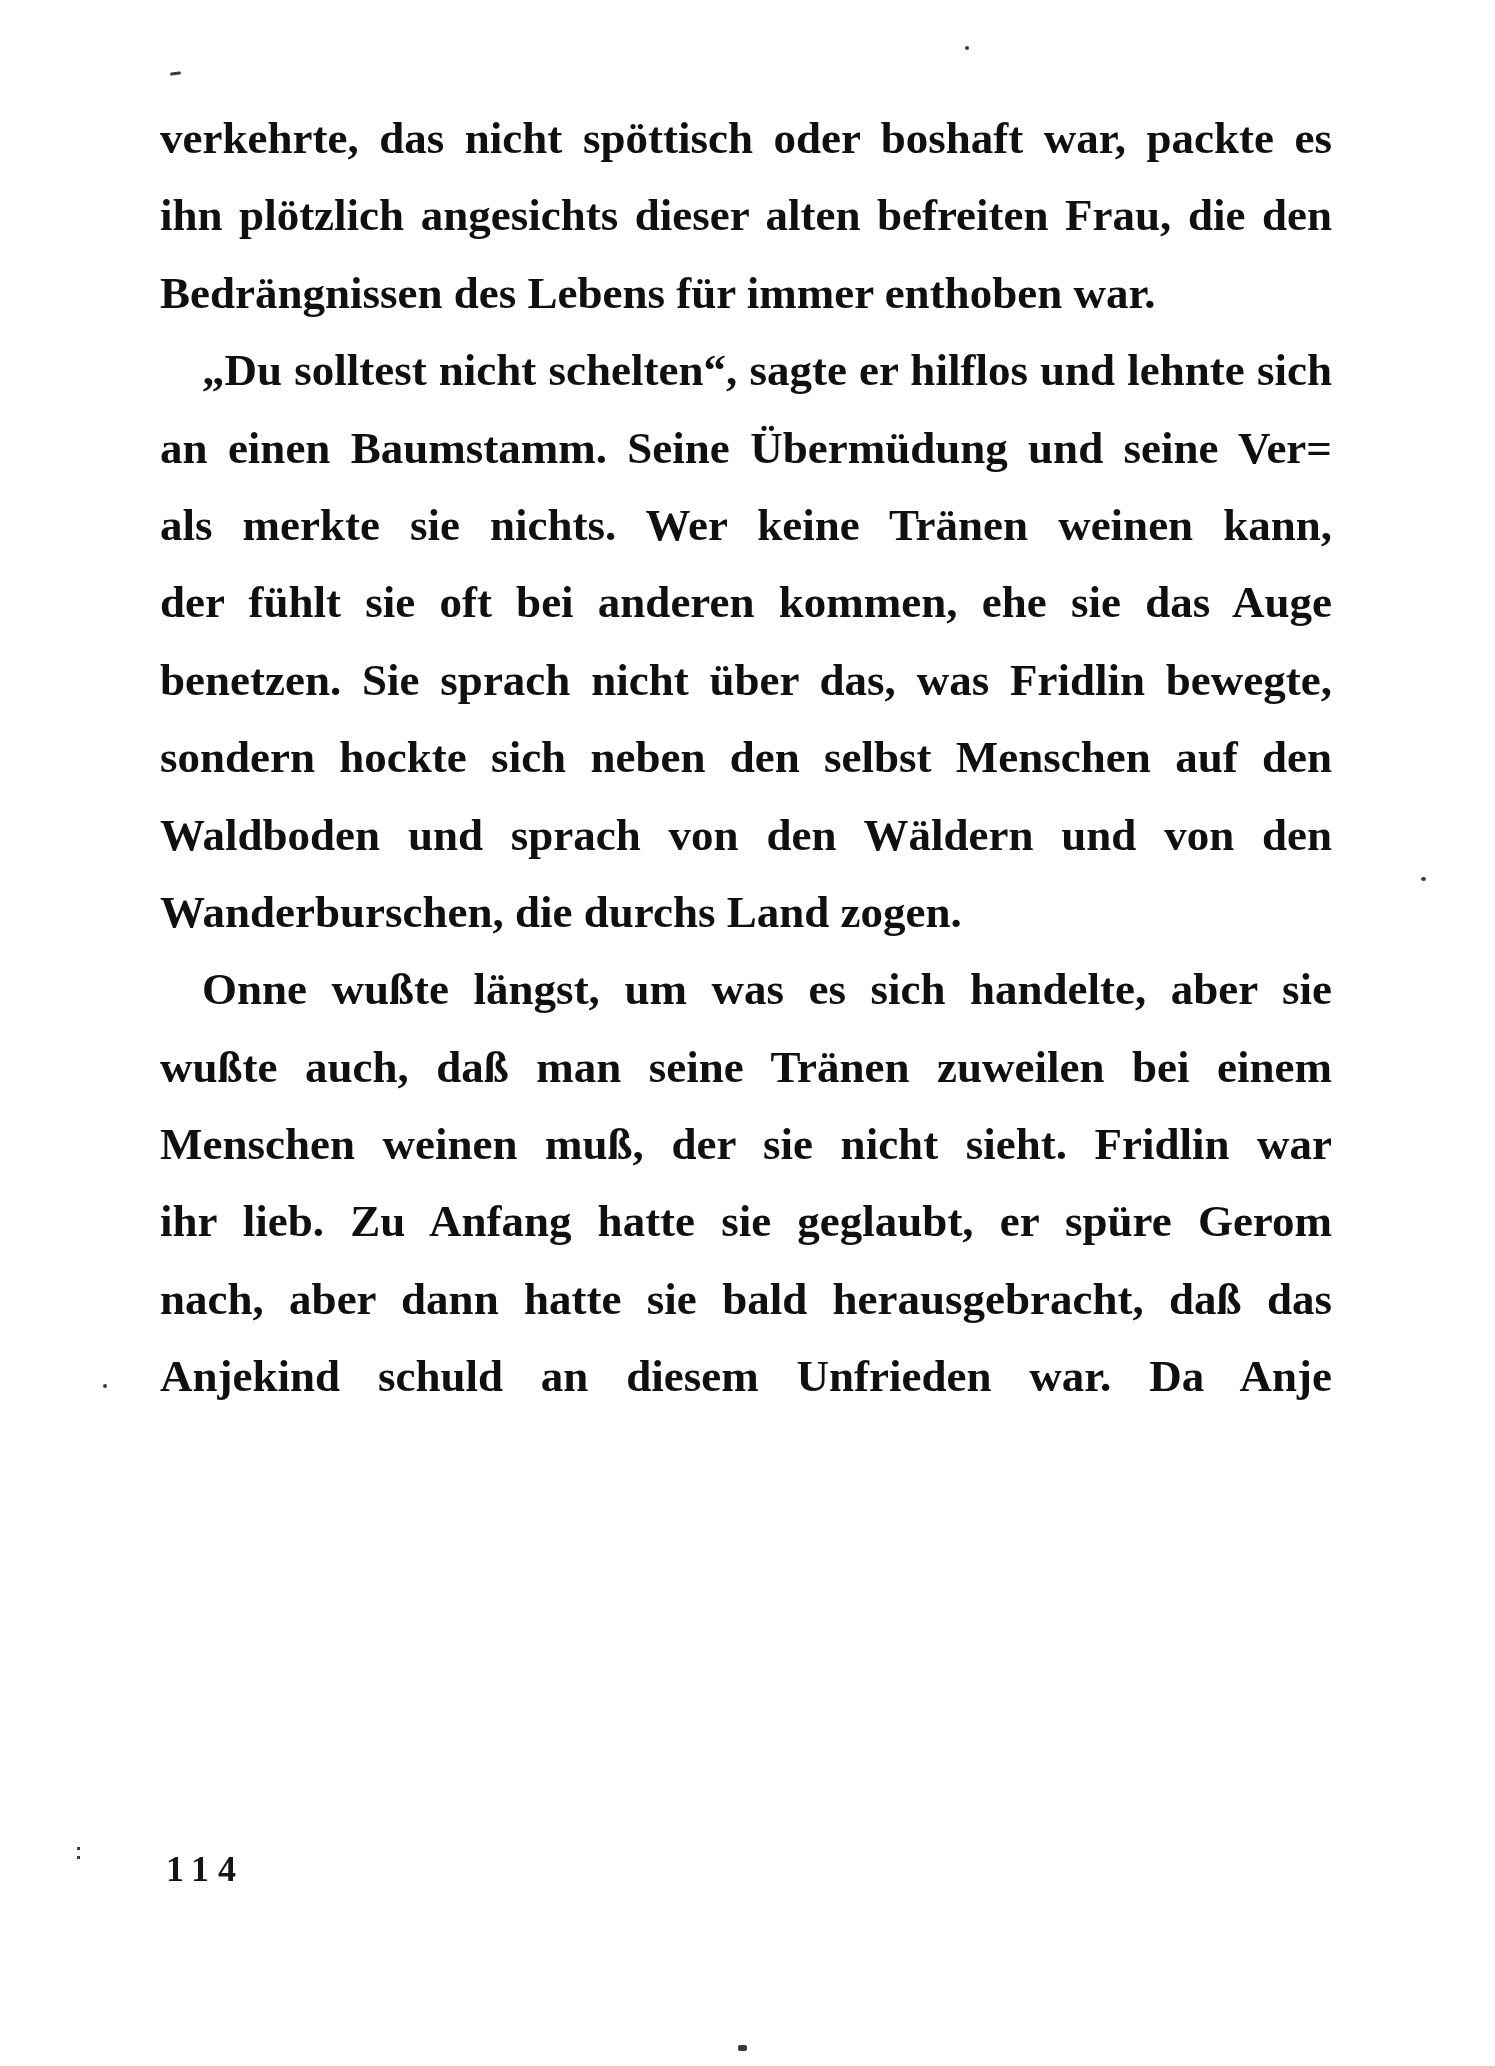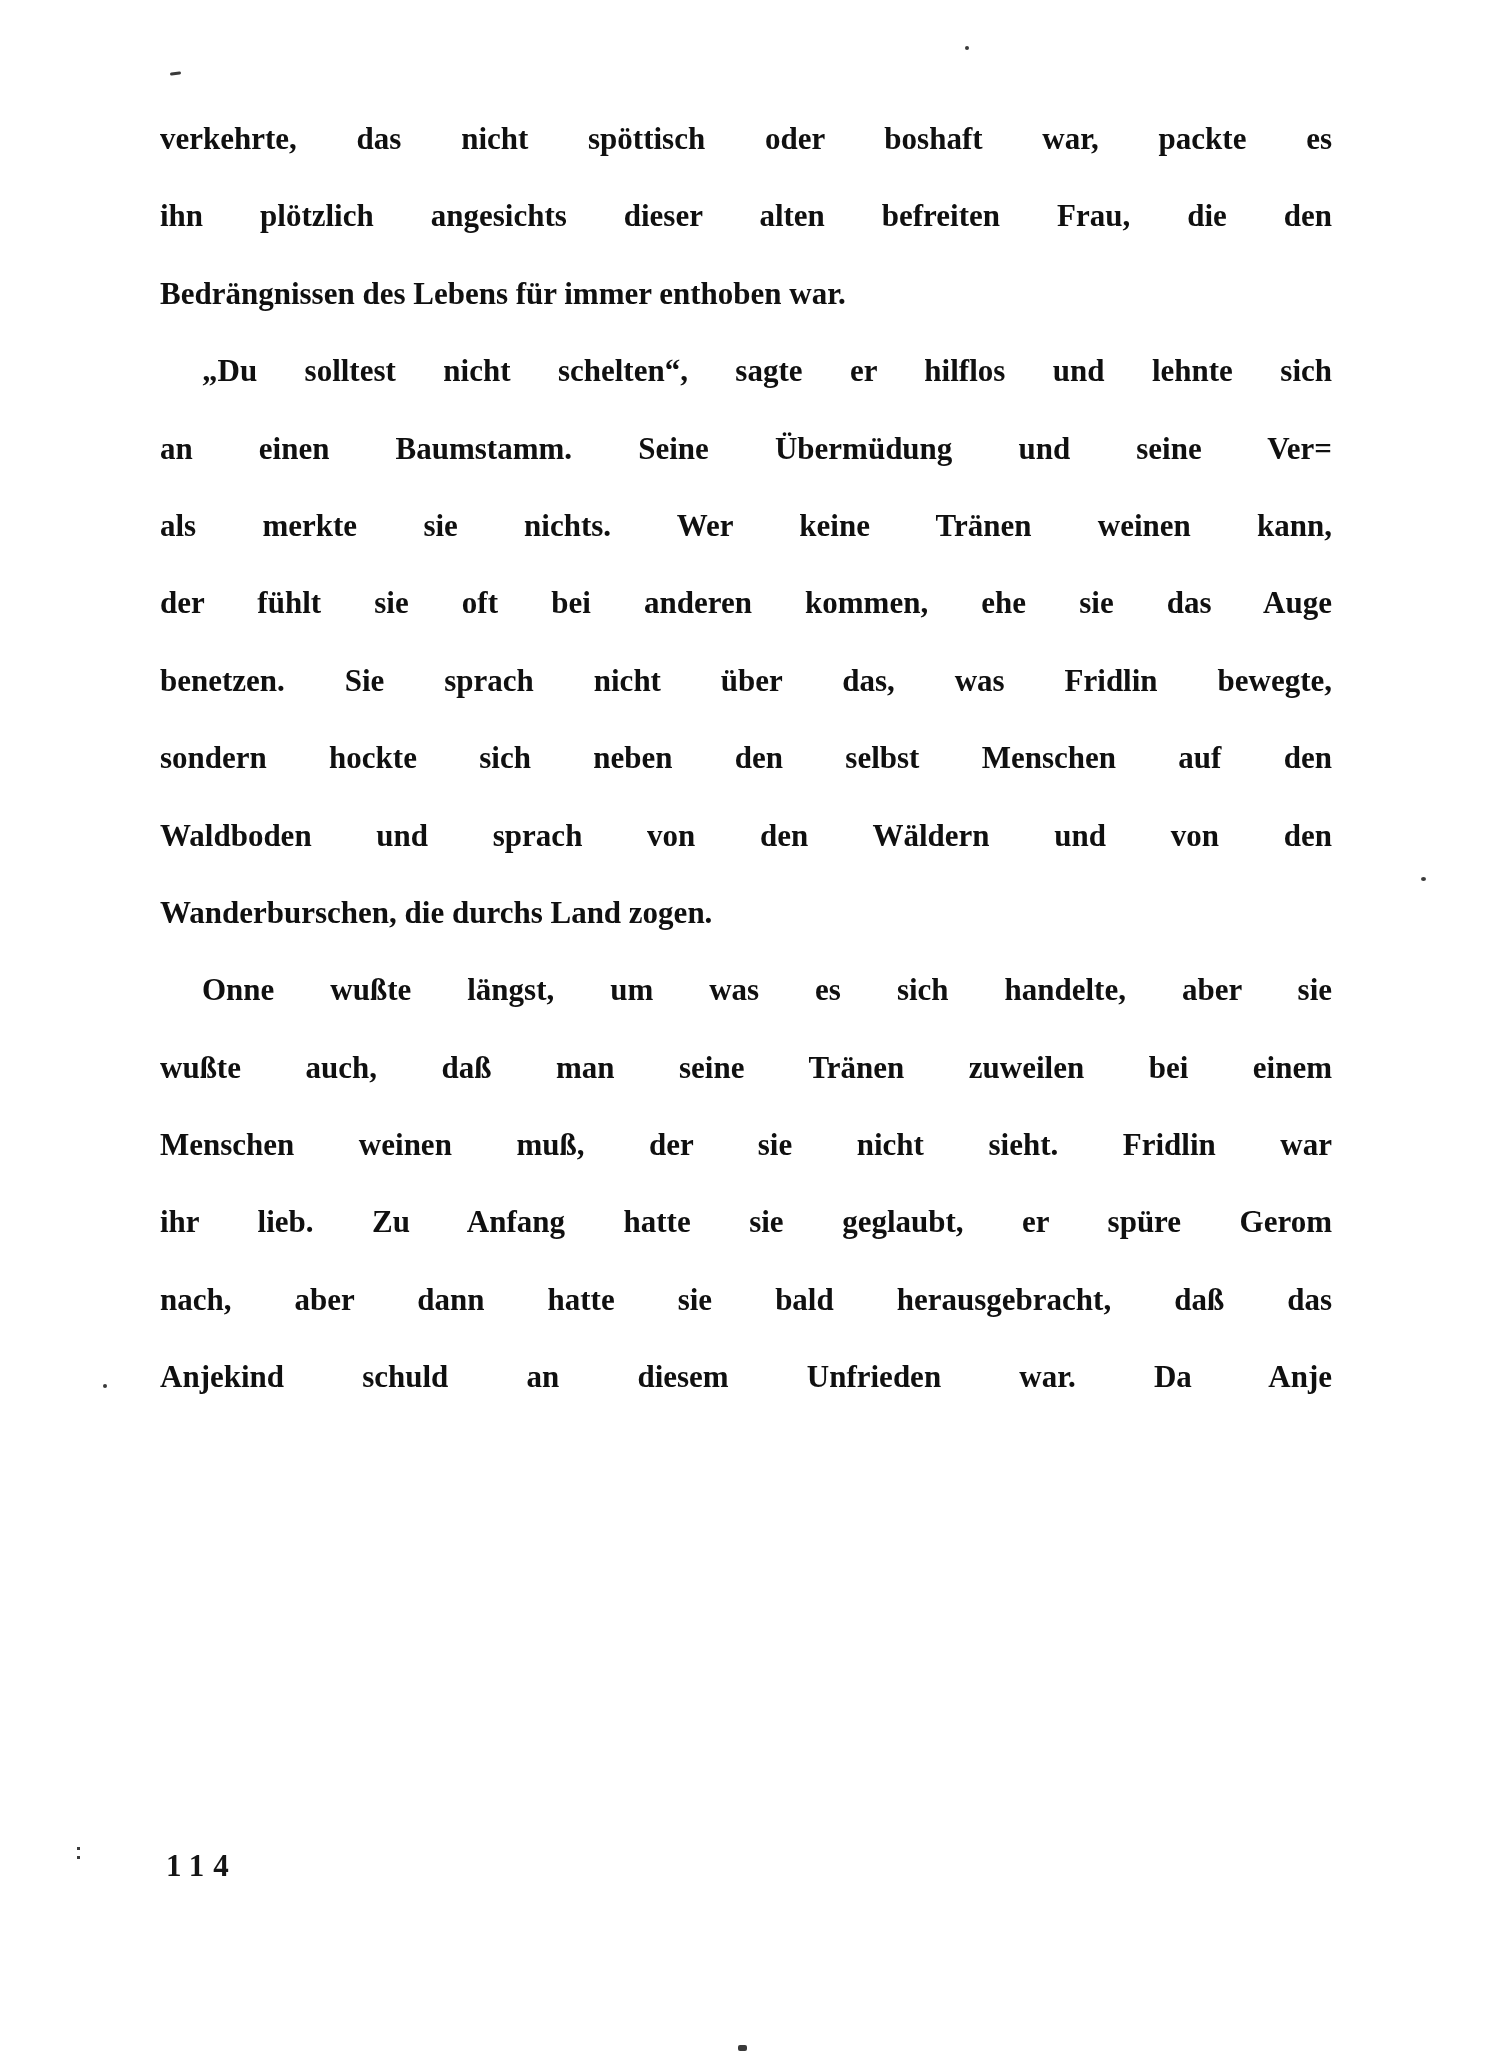--- a/index.html
+++ b/index.html
@@ -19,38 +19,38 @@
   .textblock {
     position: absolute;
     left: 160px;
     top: 100px;
     width: 1172px;
   }
   .line {
     display: block;
     height: 77.4px;
     line-height: 77.4px;
-    font-size: 31px;
+    font-size: 45px;
     font-weight: bold;
     color: #101010;
     white-space: normal;
     text-align: left;
   }
   .line.justify {
     text-align: justify;
     text-align-last: justify;
   }
   .line.indent {
     padding-left: 42px;
   }
   .pagenum {
     position: absolute;
     left: 166px;
     top: 1848px;
-    font-size: 31px;
+    font-size: 36px;
     font-weight: bold;
     letter-spacing: 9px;
     color: #151515;
   }
   
   .speck {
     position: absolute;
     background: #3a3a3a;
     border-radius: 50%;
   }

